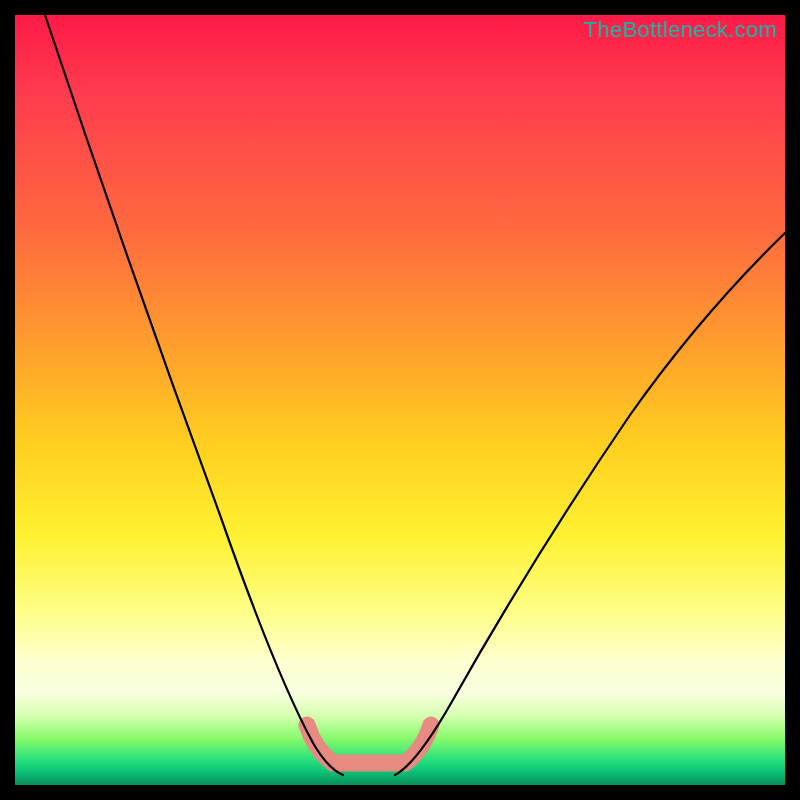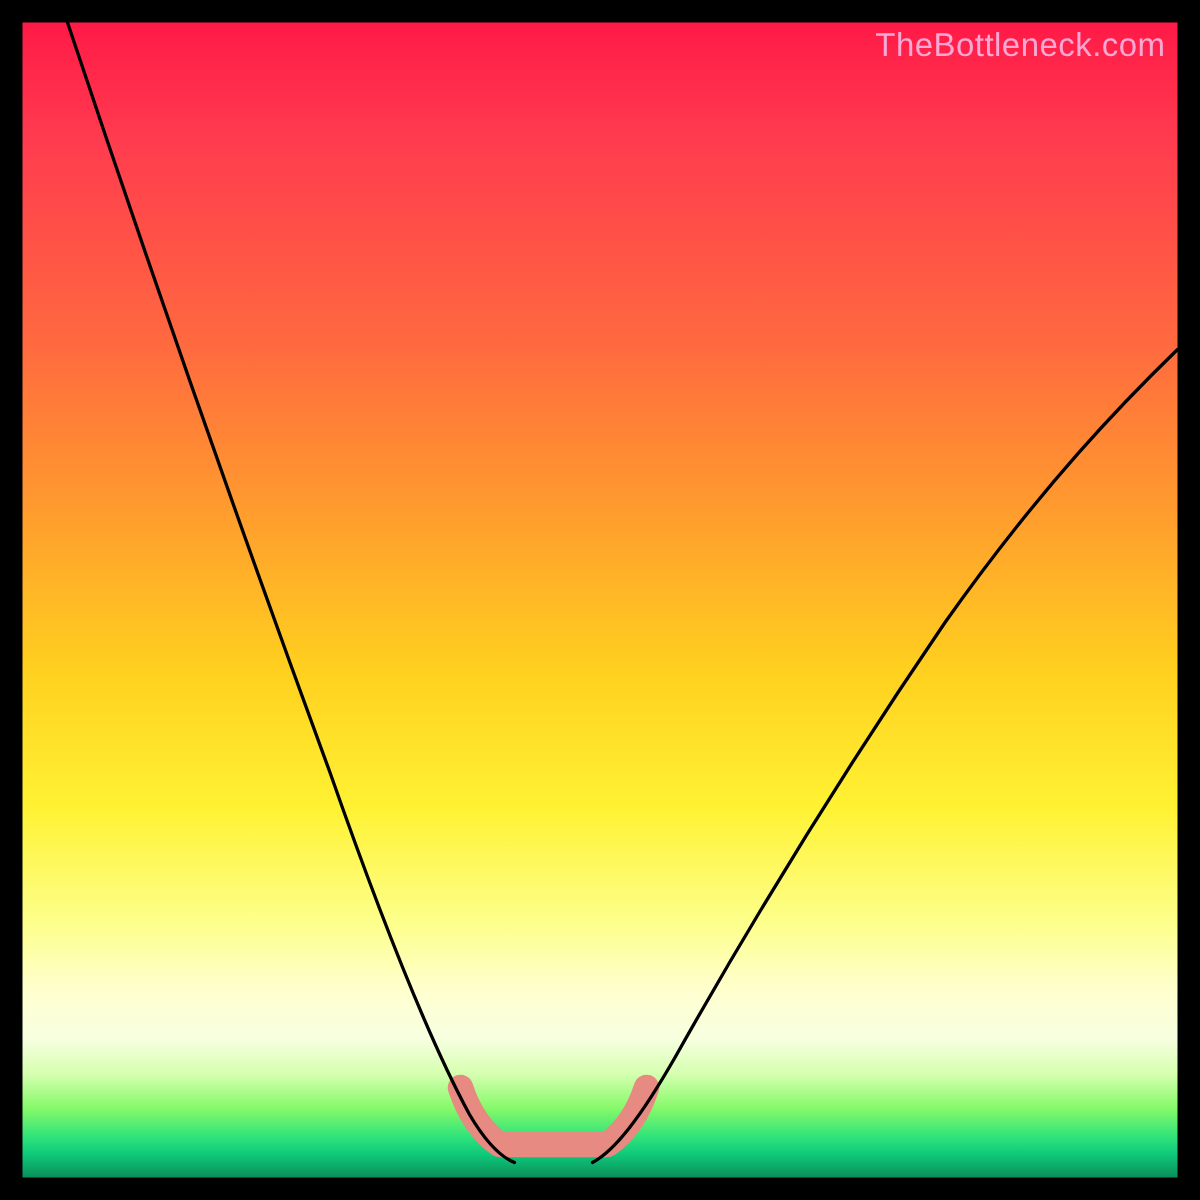--- a/index.html
+++ b/index.html
@@ -41,21 +41,21 @@
       #86f96a 94%,
       #2fe37a 96.5%,
       #0fc97a 98%,
       #0a8f5a 100%
     );
   }
   .watermark {
     position: absolute;
     top: 2px;
     right: 8px;
-    color: #f9a8d4;
+    color: #14b8a6;
     font-size: 22px;
     letter-spacing: 0.3px;
     user-select: none;
   }
   svg.curves {
     position: absolute;
     left: 0;
     top: 0;
     width: 770px;
     height: 770px;

